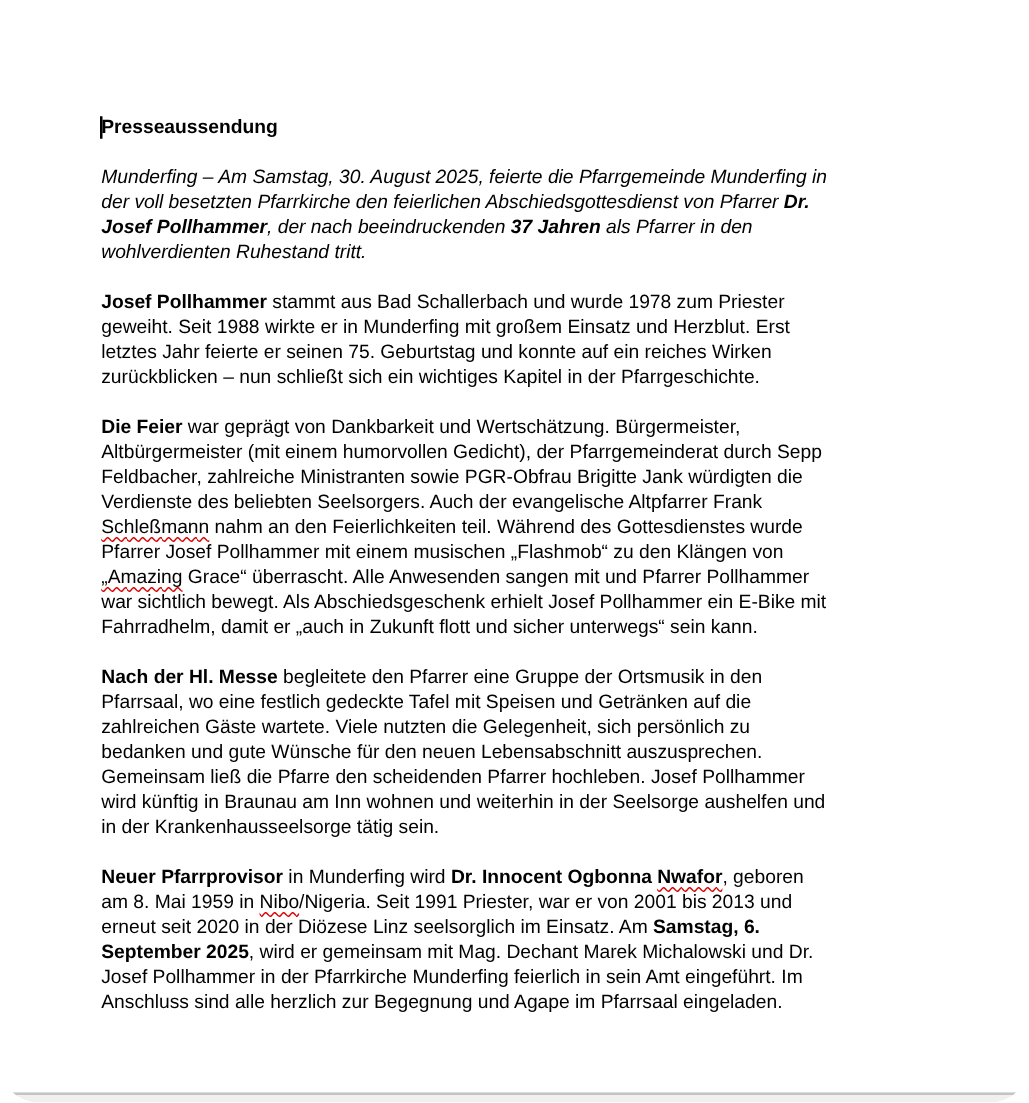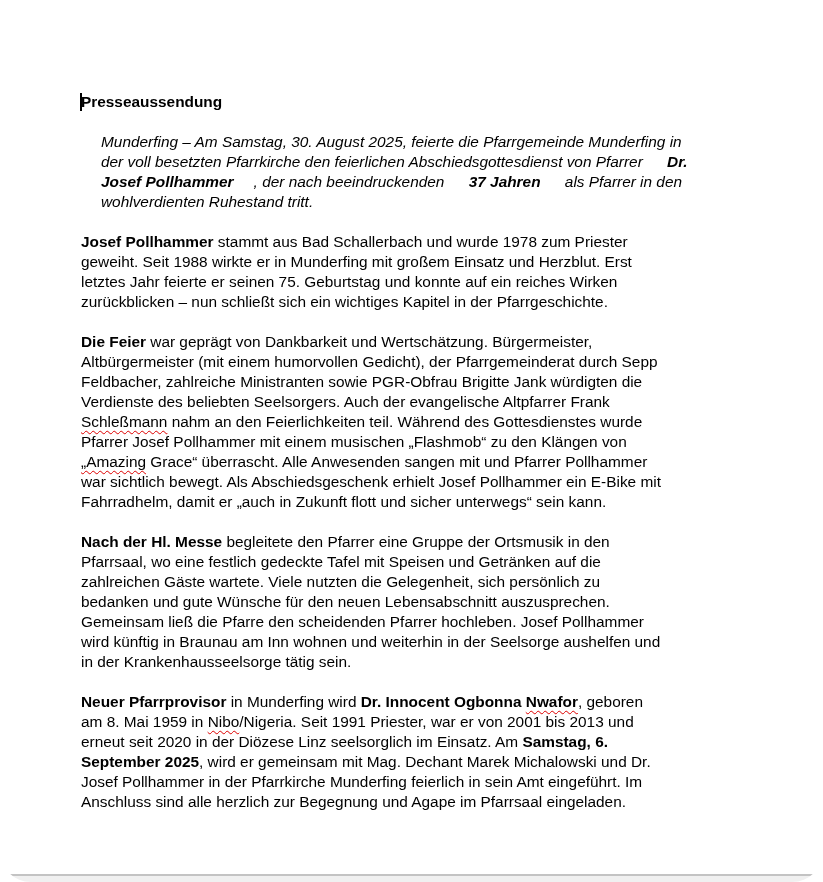--- a/index.html
+++ b/index.html
@@ -26,21 +26,21 @@
     left: 81px;
     top: 92px;
     width: 690px;
     font-size: 15.4px;
     line-height: 20px;
     cursor: text;
   }
   .doc p { margin: 0 0 20px 0; white-space: nowrap; }
   .doc p.tight { margin-bottom: 0; }
   .doc span.b { font-weight: bold; }
-  .doc span.i { font-style: italic; margin-left: 20px; }
+  .doc span.i { font-style: italic; }
   .doc span.sq {
     text-decoration: underline;
     text-decoration-style: wavy;
     text-decoration-color: var(--squiggle-color);
     text-decoration-thickness: 1px;
     text-decoration-skip-ink: none;
     text-underline-offset: 3px;
   }
   .caret {
     position: absolute;

